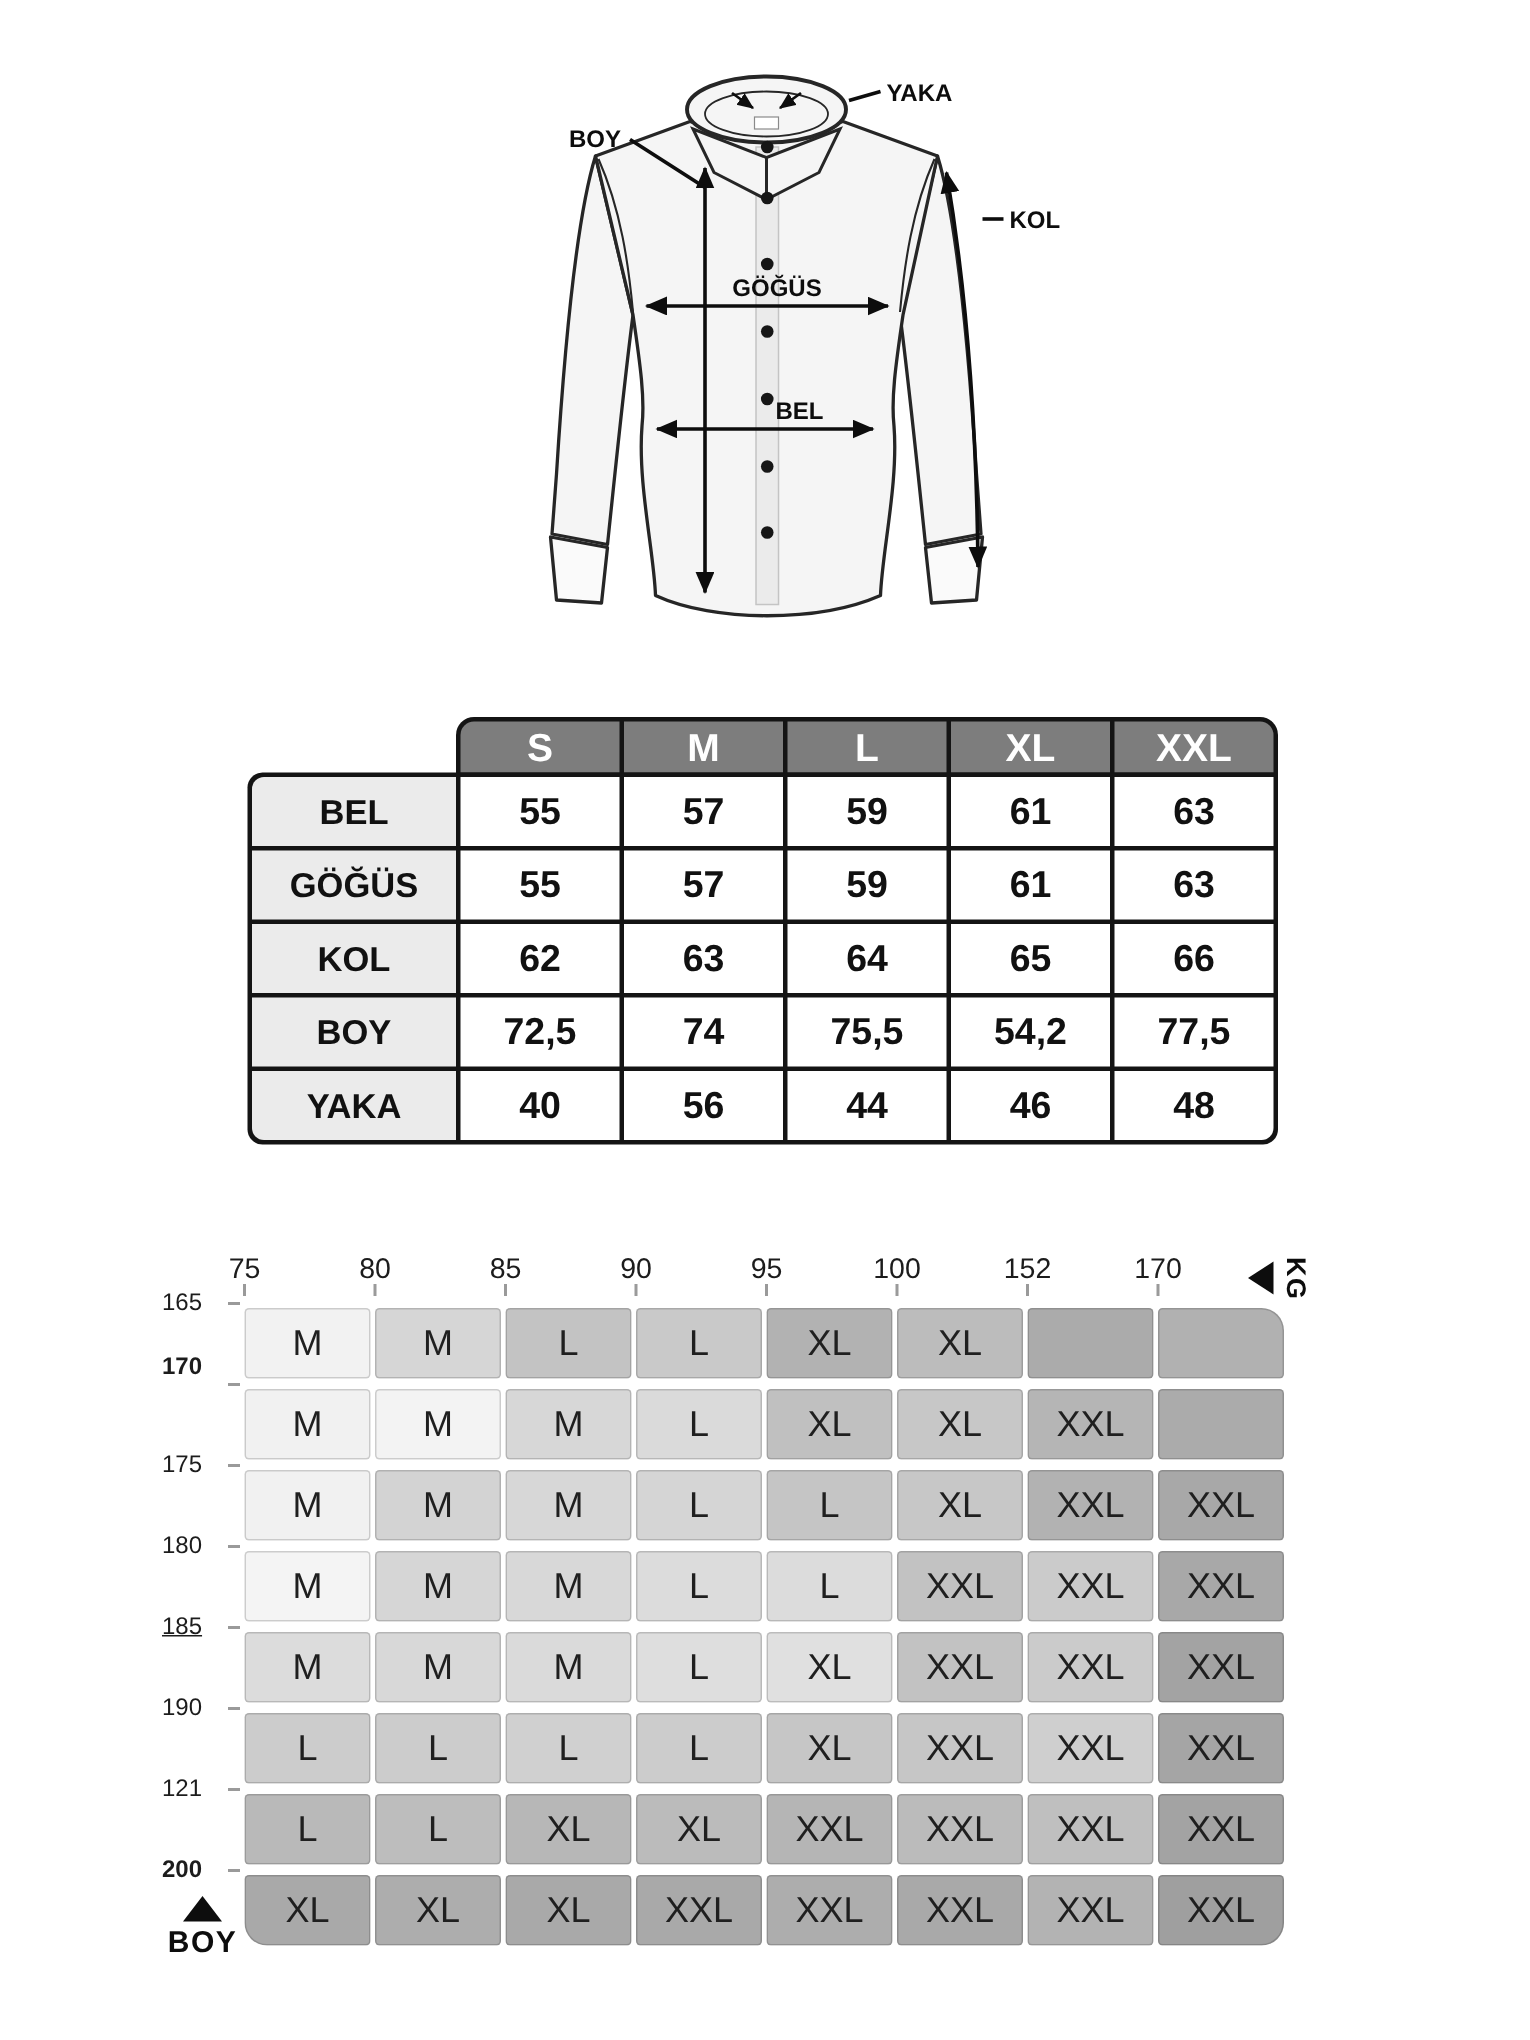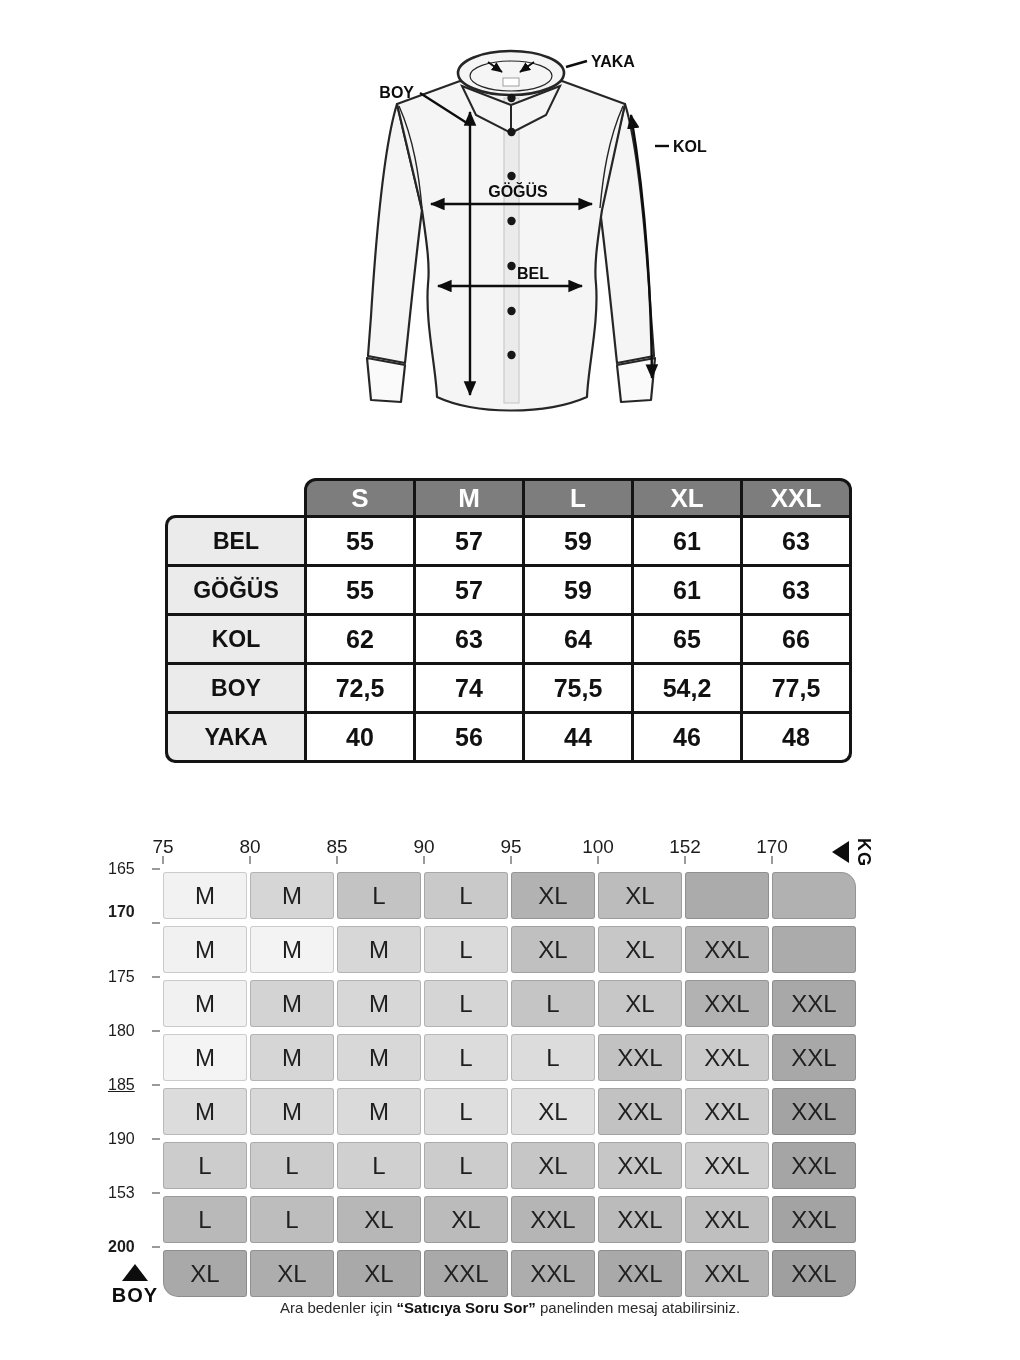--- a/index.html
+++ b/index.html
@@ -203,21 +203,21 @@
         <div class="ht-label" style="top: 80px; font-weight: bold;">170</div>
         <div class="ht-tick" style="top: 90px;"></div>
         <div class="ht-label" style="top: 145px;">175</div>
         <div class="ht-tick" style="top: 144px;"></div>
         <div class="ht-label" style="top: 199px;">180</div>
         <div class="ht-tick" style="top: 198px;"></div>
         <div class="ht-label" style="top: 253px; text-decoration: underline;">185</div>
         <div class="ht-tick" style="top: 252px;"></div>
         <div class="ht-label" style="top: 307px;">190</div>
         <div class="ht-tick" style="top: 306px;"></div>
-        <div class="ht-label" style="top: 361px;">153</div>
+        <div class="ht-label" style="top: 361px;">121</div>
         <div class="ht-tick" style="top: 360px;"></div>
         <div class="ht-label" style="top: 415px; font-weight: bold;">200</div>
         <div class="ht-tick" style="top: 414px;"></div>
         <div class="mx-cell" style="left: 55px; top: 40px; background: rgb(242, 242, 242);">M</div>
         <div class="mx-cell" style="left: 142px; top: 40px; background: rgb(214, 214, 214);">M</div>
         <div class="mx-cell" style="left: 229px; top: 40px; background: rgb(195, 195, 195);">L</div>
         <div class="mx-cell" style="left: 316px; top: 40px; background: rgb(201, 201, 201);">L</div>
         <div class="mx-cell" style="left: 403px; top: 40px; background: rgb(178, 178, 178);">XL</div>
         <div class="mx-cell" style="left: 490px; top: 40px; background: rgb(188, 188, 188);">XL</div>
         <div class="mx-cell" style="left: 577px; top: 40px; background: rgb(171, 171, 171);"></div>
@@ -282,17 +282,14 @@
     <div class="kg-unit">
       <span class="kg-arrow"></span>
       <span class="kg-text">KG</span>
     </div>
     <div class="boy-unit">
       <div class="boy-arrow"></div>
       <div class="boy-text">BOY</div>
     </div>
   </div>
 
-  <div class="note">
-    <span>Ara bedenler için </span><span class="nb">“Satıcıya Soru Sor”</span><span> panelinden mesaj atabilirsiniz.</span>
-  </div>
 
 </div>
 
 </body></html>

